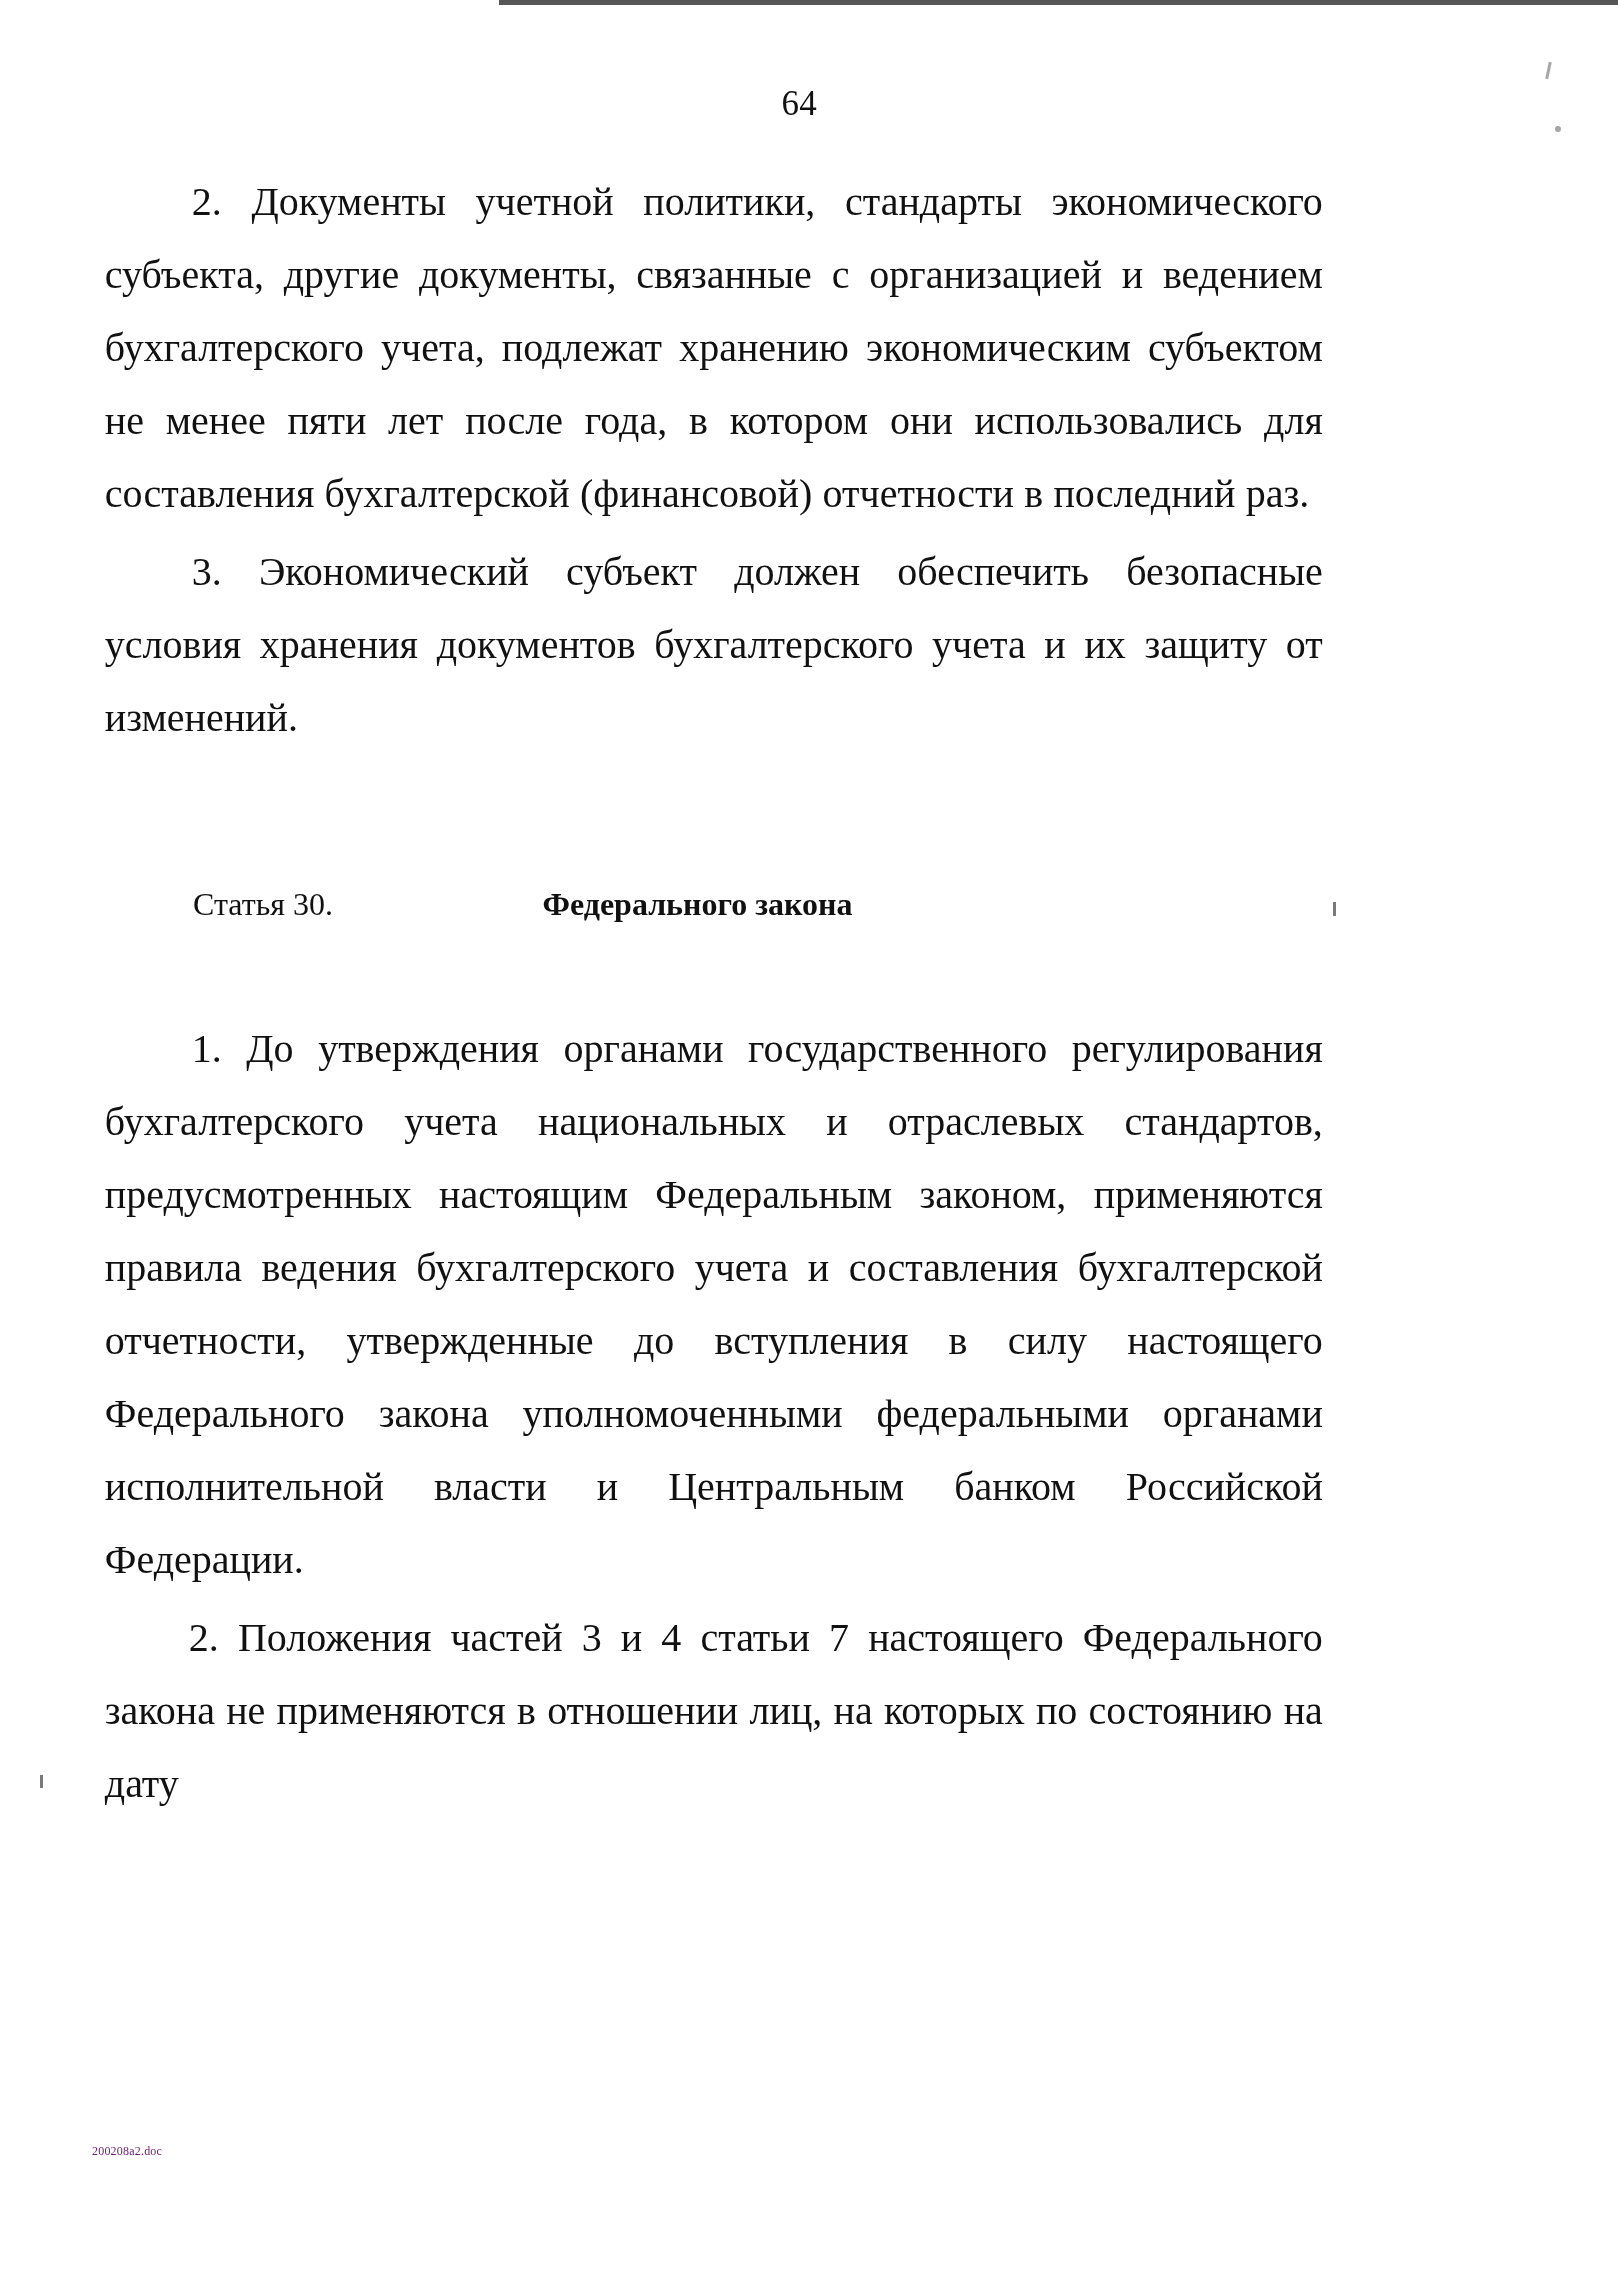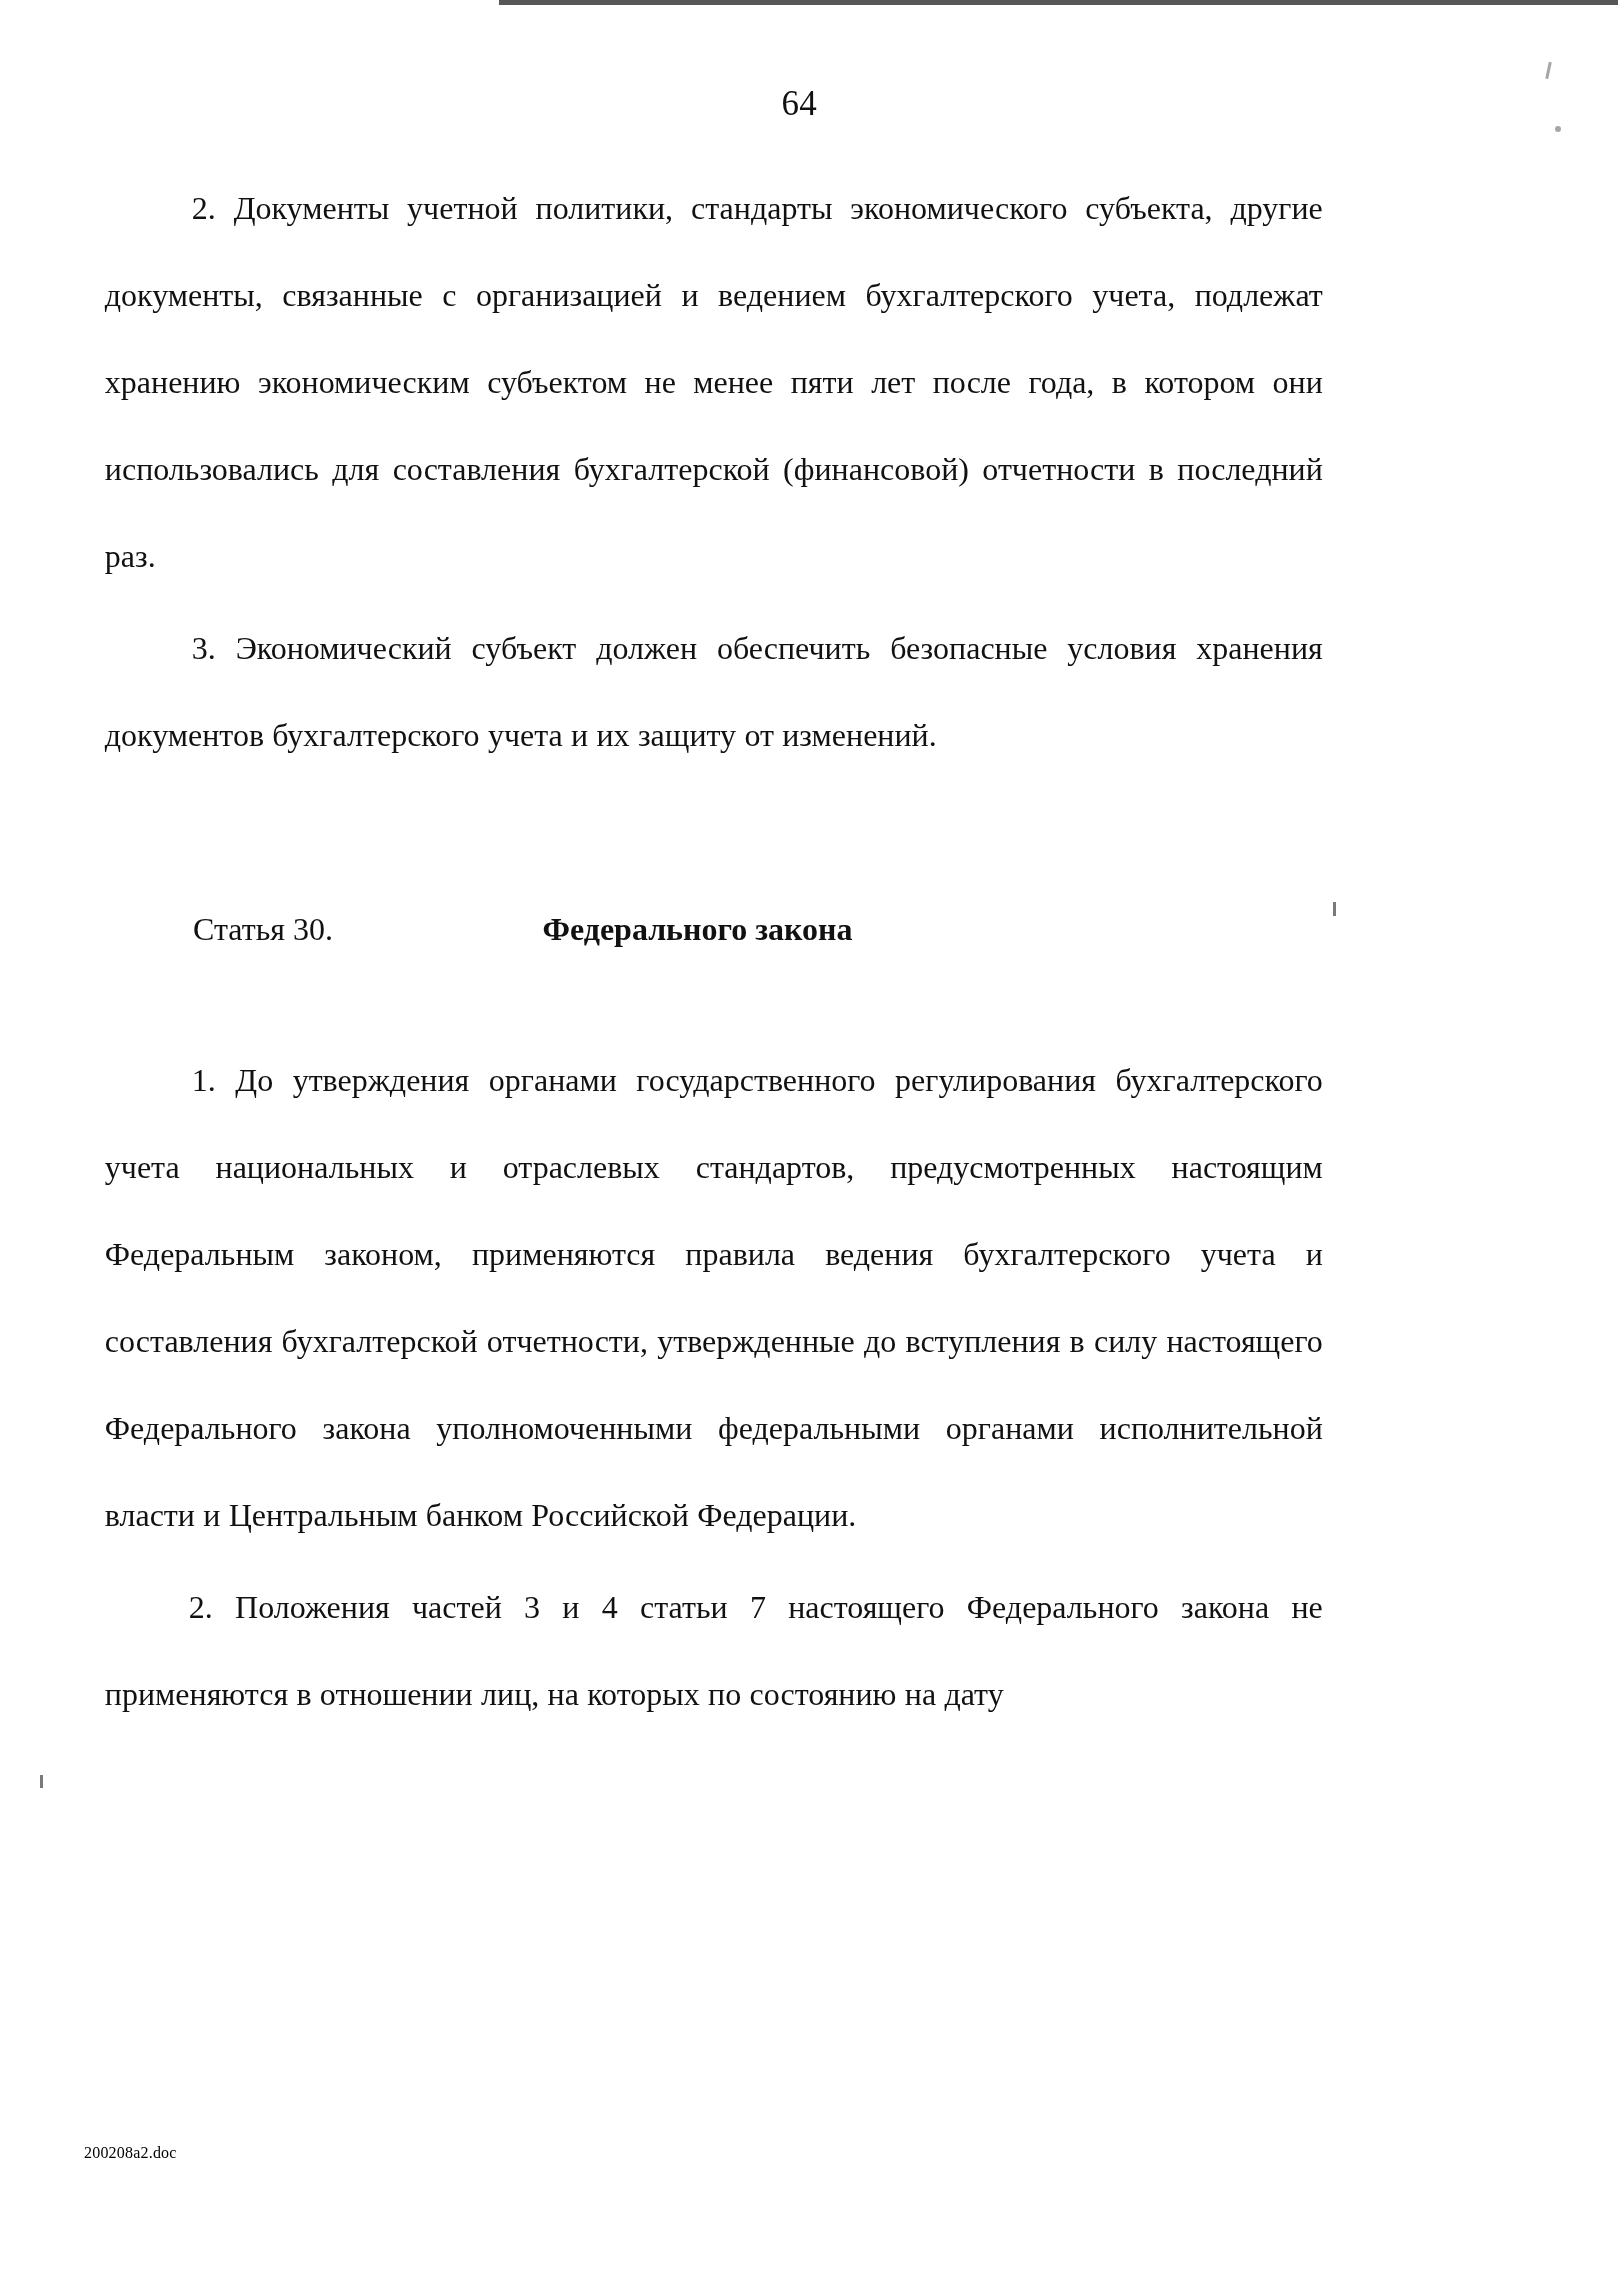--- a/index.html
+++ b/index.html
@@ -51,22 +51,22 @@
     text-align: center;
     font-size: 35px;
     margin-top: 84px;
     margin-left: -19.4px;
     letter-spacing: 0.3px;
   }
   .body-text {
     margin-top: 41px;
   }
   p.para {
-    font-size: 32px;
-    line-height: 87px;
+    font-size: 40px;
+    line-height: 73px;
     text-align: justify;
     margin: 0 0 0 0;
     padding: 0;
     text-indent: 87px;
     width: 1218px;
     margin-left: 7.8px;
     word-spacing: 0.3px;
   }
   p.para.tight-indent {
     text-indent: 84px;
@@ -95,25 +95,25 @@
     width: 687px;
   }
   .article-title .line2 {
     display: block;
   }
   .after-article {
     margin-top: 86px;
   }
   .footer {
     position: absolute;
-    left: 84px;
+    left: 92px;
     top: 2144px;
-    font-size: 16px;
+    font-size: 12px;
     font-family: "Liberation Serif", serif;
-    color: #000000;
+    color: #701a75;
     letter-spacing: 0.2px;
   }
   .tick {
     position: absolute;
     background: #7a7a7a;
   }
 </style>
 </head>
 <body>
 

